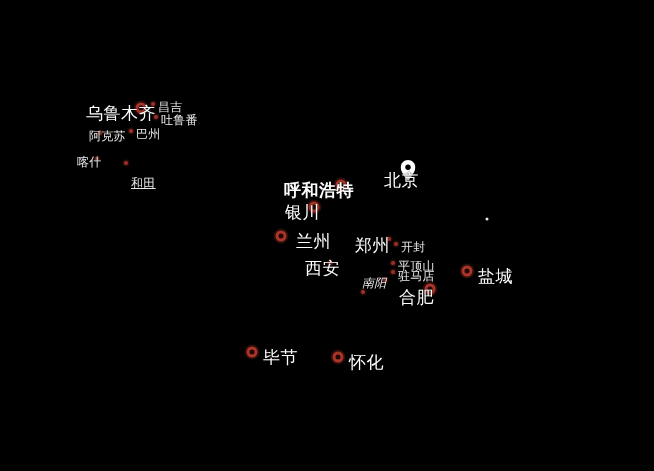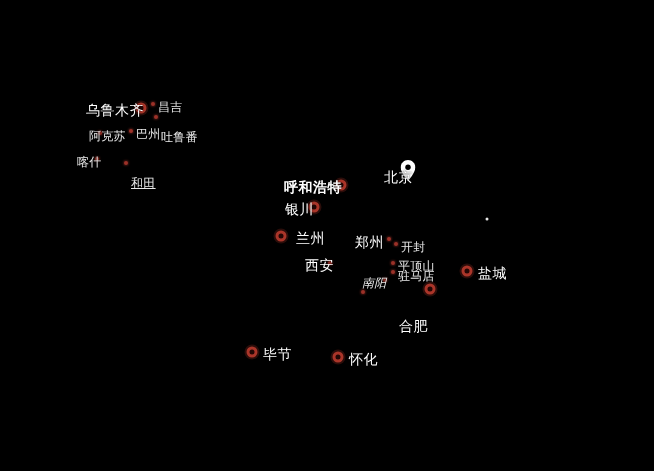--- a/index.html
+++ b/index.html
@@ -47,39 +47,39 @@
     background: #e8e8e8;
     transform: translate(-50%, -50%);
   }
   .city-label {
     position: absolute;
     color: #ffffff;
     white-space: nowrap;
     text-shadow: 0 0 2px #000;
   }
   .city-label.lg {
-    font-size: 14px;
+    font-size: 17px;
     letter-spacing: 0.5px;
   }
   .city-label.sm {
     font-size: 12px;
     color: #e9e9e9;
     letter-spacing: 0.3px;
   }
 </style>
 </head>
 <body>
 
 <div class="map" id="map">
     <div class="marker ring" style="left: 141px; top: 108px;"></div>
     <div class="city-label lg" style="left: 86px; top: 102px;">乌鲁木齐</div>
     <div class="marker dot" style="left: 153px; top: 104px;"></div>
     <div class="city-label sm" style="left: 158px; top: 99px;">昌吉</div>
     <div class="marker dot" style="left: 156px; top: 117px;"></div>
-    <div class="city-label sm" style="left: 161px; top: 112px; margin-top: 17px;">吐鲁番</div>
+    <div class="city-label sm" style="left: 161px; top: 112px;">吐鲁番</div>
     <div class="marker dot" style="left: 131px; top: 131px;"></div>
     <div class="city-label sm" style="left: 136px; top: 126px;">巴州</div>
     <div class="marker dot" style="left: 100px; top: 133px;"></div>
     <div class="city-label sm" style="left: 89px; top: 128px;">阿克苏</div>
     <div class="marker dot" style="left: 97px; top: 159px;"></div>
     <div class="city-label sm" style="left: 77px; top: 154px;">喀什</div>
     <div class="marker dot" style="left: 126px; top: 163px;"></div>
     <div class="city-label sm" style="left: 131px; top: 175px; text-decoration: underline;">和田</div>
     <div class="marker ring" style="left: 341px; top: 185px;"></div>
     <div class="city-label lg" style="left: 284px; top: 179px; font-weight: bold;">呼和浩特</div>
@@ -99,21 +99,21 @@
     <div class="marker dot" style="left: 330px; top: 263px;"></div>
     <div class="city-label lg" style="left: 305px; top: 257px;">西安</div>
     <div class="marker dot" style="left: 393px; top: 263px;"></div>
     <div class="city-label sm" style="left: 398px; top: 258px;">平顶山</div>
     <div class="marker dot" style="left: 393px; top: 272px;"></div>
     <div class="city-label sm" style="left: 398px; top: 268px;">驻马店</div>
     <div class="marker dot" style="left: 385px; top: 280px;"></div>
     <div class="city-label sm" style="left: 362px; top: 275px; font-style: italic;">南阳</div>
     <div class="marker dot" style="left: 363px; top: 292px;"></div>
     <div class="marker ring" style="left: 430px; top: 289px;"></div>
-    <div class="city-label lg" style="left: 399px; top: 286px; margin-top: 32px;">合肥</div>
+    <div class="city-label lg" style="left: 399px; top: 286px;">合肥</div>
     <div class="marker ring" style="left: 467px; top: 271px;"></div>
     <div class="city-label lg" style="left: 478px; top: 265px;">盐城</div>
     <div class="marker ring" style="left: 252px; top: 352px;"></div>
     <div class="city-label lg" style="left: 263px; top: 346px;">毕节</div>
     <div class="marker ring" style="left: 338px; top: 357px;"></div>
     <div class="city-label lg" style="left: 349px; top: 351px;">怀化</div>
     <div class="marker white-dot" style="left: 487px; top: 219px;"></div>
   </div>
 
 </body></html>

